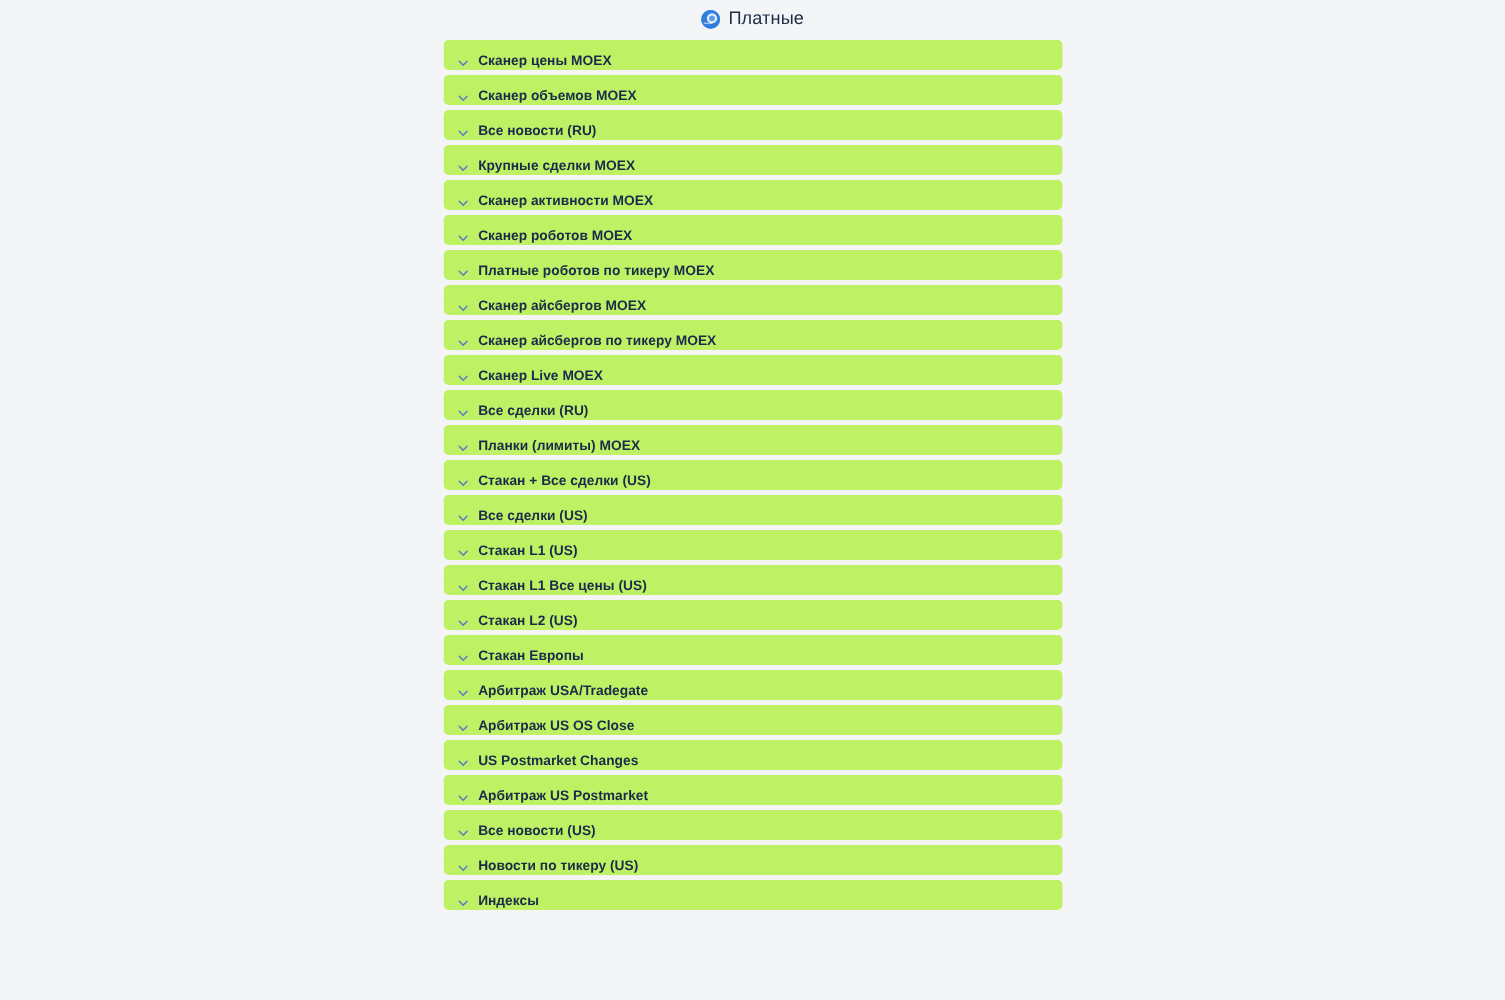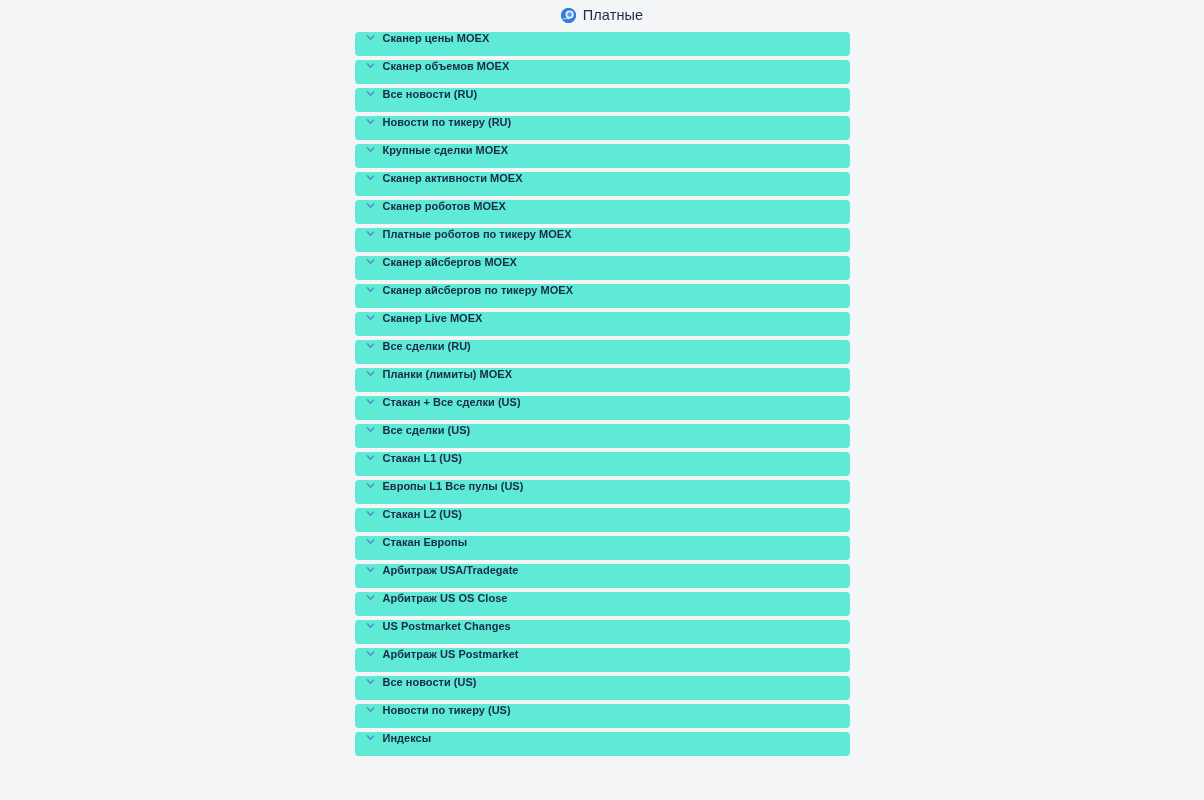--- a/index.html
+++ b/index.html
@@ -59,25 +59,25 @@
   
   .list-wrap {
     width: 495px;
     margin: 0 auto;
     padding-top: 5px;
     box-sizing: border-box;
   }
 
   .list-row {
     height: 24px;
-    background: #5eead4;
+    background: #bef264;
     border-radius: 4px;
     margin-bottom: 4px;
     display: flex;
-    align-items: flex-start;
+    align-items: flex-end;
     padding-left: 10px;
     box-sizing: border-box;
     cursor: pointer;
   }
 
   .row-chevron {
     width: 11px;
     height: 11px;
     flex: 0 0 auto;
     display: flex;
@@ -138,28 +138,20 @@
 
   <div class="list-row">
     <span class="row-chevron">
       <svg viewBox="0 0 9 9" xmlns="http://www.w3.org/2000/svg">
         <path d="M1.4 3 L4.5 6.2 L7.6 3" fill="none" stroke="#5b82c4" stroke-width="1.3" stroke-linecap="round" stroke-linejoin="round"></path>
       </svg>
     </span>
     <span class="row-label">Все новости (RU)</span>
   </div>
 
-  <div class="list-row">
-    <span class="row-chevron">
-      <svg viewBox="0 0 9 9" xmlns="http://www.w3.org/2000/svg">
-        <path d="M1.4 3 L4.5 6.2 L7.6 3" fill="none" stroke="#5b82c4" stroke-width="1.3" stroke-linecap="round" stroke-linejoin="round"></path>
-      </svg>
-    </span>
-    <span class="row-label">Новости по тикеру (RU)</span>
-  </div>
 
   <div class="list-row">
     <span class="row-chevron">
       <svg viewBox="0 0 9 9" xmlns="http://www.w3.org/2000/svg">
         <path d="M1.4 3 L4.5 6.2 L7.6 3" fill="none" stroke="#5b82c4" stroke-width="1.3" stroke-linecap="round" stroke-linejoin="round"></path>
       </svg>
     </span>
     <span class="row-label">Крупные сделки MOEX</span>
   </div>
 
@@ -262,21 +254,21 @@
     </span>
     <span class="row-label">Стакан L1 (US)</span>
   </div>
 
   <div class="list-row">
     <span class="row-chevron">
       <svg viewBox="0 0 9 9" xmlns="http://www.w3.org/2000/svg">
         <path d="M1.4 3 L4.5 6.2 L7.6 3" fill="none" stroke="#5b82c4" stroke-width="1.3" stroke-linecap="round" stroke-linejoin="round"></path>
       </svg>
     </span>
-    <span class="row-label">Европы L1 Все пулы (US)</span>
+    <span class="row-label">Стакан L1 Все цены (US)</span>
   </div>
 
   <div class="list-row">
     <span class="row-chevron">
       <svg viewBox="0 0 9 9" xmlns="http://www.w3.org/2000/svg">
         <path d="M1.4 3 L4.5 6.2 L7.6 3" fill="none" stroke="#5b82c4" stroke-width="1.3" stroke-linecap="round" stroke-linejoin="round"></path>
       </svg>
     </span>
     <span class="row-label">Стакан L2 (US)</span>
   </div>

